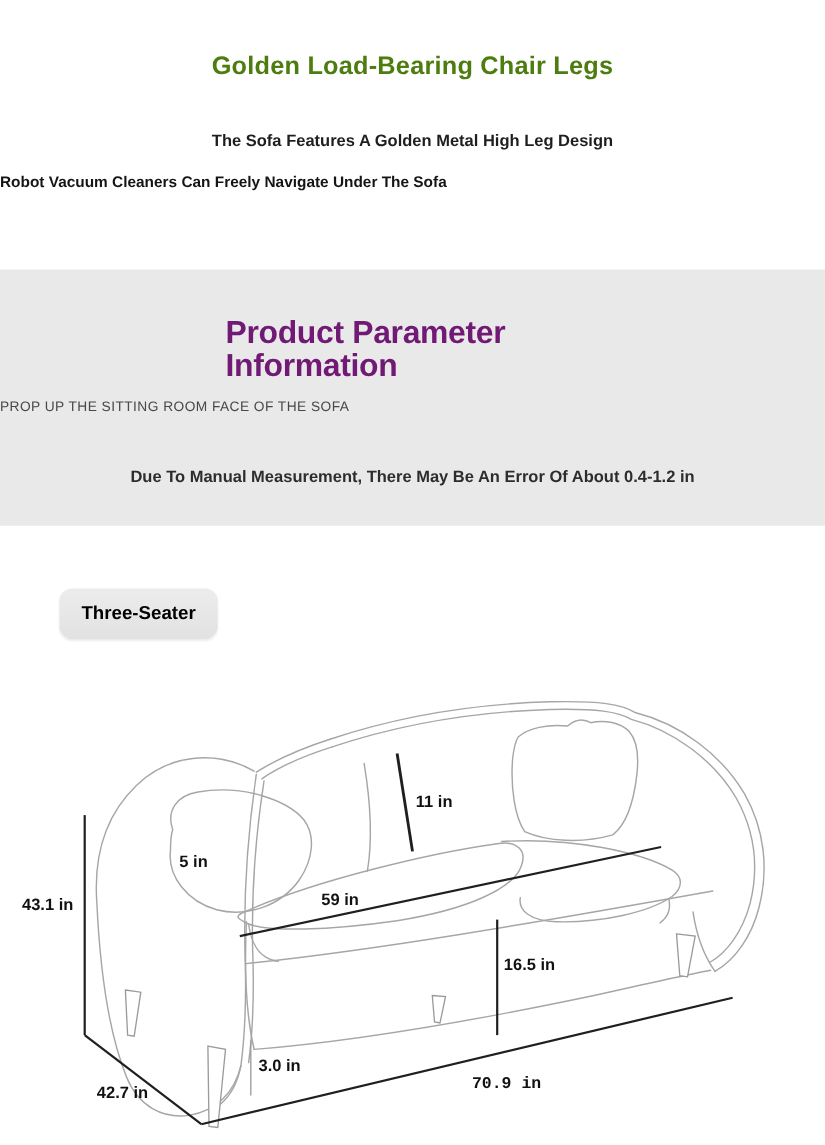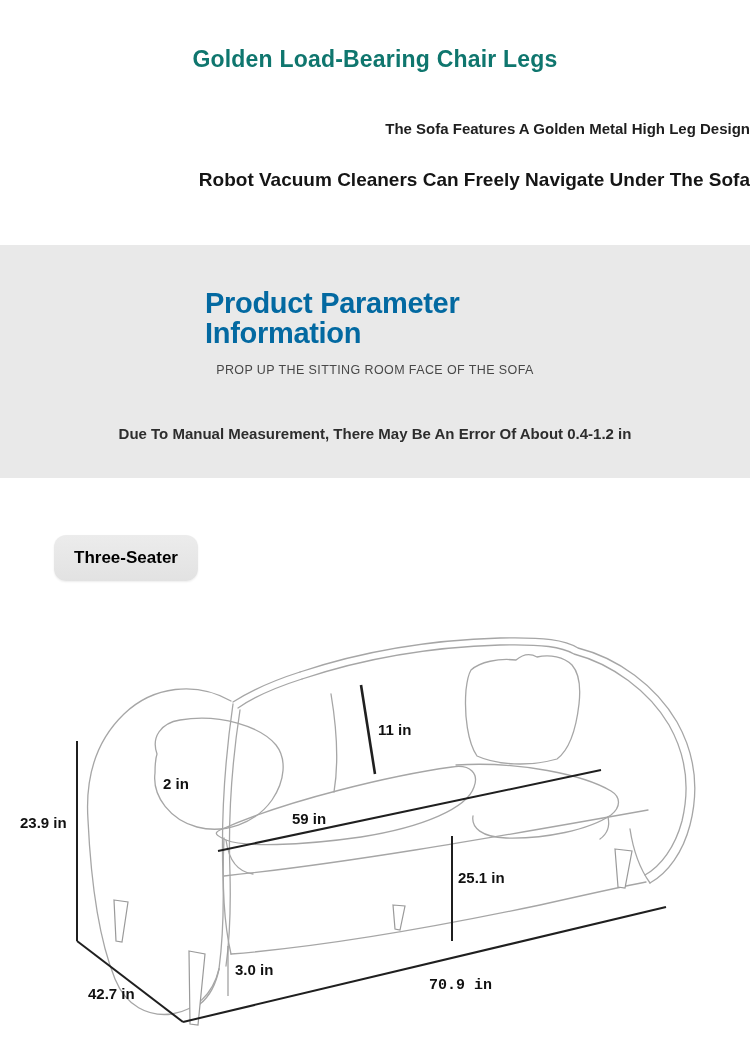--- a/index.html
+++ b/index.html
@@ -9,46 +9,45 @@
     margin:0 auto;
     background:#ffffff;
     font-family:"Liberation Sans","DejaVu Sans",sans-serif;
     color:#1a1a1a;
     overflow:hidden;
   }
   
   .hero-title{
     position:absolute;left:0;top:46px;width:100%;
     text-align:center;
-    font-size:23px;font-weight:bold;color:#0f766e;
+    font-size:23px;font-weight:bold;color:#4d7c0f;
     letter-spacing:.2px;
   }
   .hero-sub1{
     position:absolute;left:0;top:120px;width:100%;
-    text-align:right;
+    text-align:center;
     font-size:15px;font-weight:600;color:#1e1e1e;
   }
   .hero-sub2{
-    position:absolute;left:0;top:169px;width:100%;
-    text-align:right;
-    font-size:19px;font-weight:600;color:#151515;
+    position:absolute;left:0;top:157px;width:100%;
+    text-align:left;
+    font-size:14px;font-weight:600;color:#151515;
   }
   
   .param-band{
     position:absolute;left:0;top:245px;width:750px;height:233px;
     background:#e9e9e9;
   }
   .param-heading{
     position:absolute;left:205px;top:43px;width:320px;
     font-size:29px;line-height:30px;font-weight:bold;
-    color:#0369a1;letter-spacing:-.3px;
+    color:#701a75;letter-spacing:-.3px;
   }
   .param-tagline{
     position:absolute;left:0;top:118px;width:100%;
-    text-align:center;
     font-size:12.5px;color:#484848;letter-spacing:.4px;
   }
   .param-note{
     position:absolute;left:0;top:164px;width:100%;
     text-align:center;
     font-size:15px;font-weight:bold;color:#2d2d2d;margin-top:16px;
   }
   
   .variant-badge{
     position:absolute;left:54px;top:535px;
@@ -148,22 +147,22 @@
         <path d="M 183,398 L 666,283"></path>
         <path d="M 452,212 L 452,317"></path>
         <path d="M 218,227 L 601,146"></path>
         <path d="M 361,61 L 375,150" stroke-width="2.6"></path>
       </g>
 
       <path d="M 228,322 L 228,372" stroke="#9a9a9a" stroke-width="1.2"></path>
     </svg>
 
     <div class="dim-label dim-11">11 in</div>
-    <div class="dim-label dim-6">2 in</div>
+    <div class="dim-label dim-6">5 in</div>
     <div class="dim-label dim-59">59 in</div>
-    <div class="dim-label dim-27-5">23.9 in</div>
-    <div class="dim-label dim-16-5">25.1 in</div>
+    <div class="dim-label dim-27-5">43.1 in</div>
+    <div class="dim-label dim-16-5">16.5 in</div>
     <div class="dim-label dim-7-5">3.0 in</div>
     <div class="dim-label dim-30-3">42.7 in</div>
     <div class="dim-label dim-70-9">70.9 in</div>
   </div>
 
 </div>
 
 </body></html>

